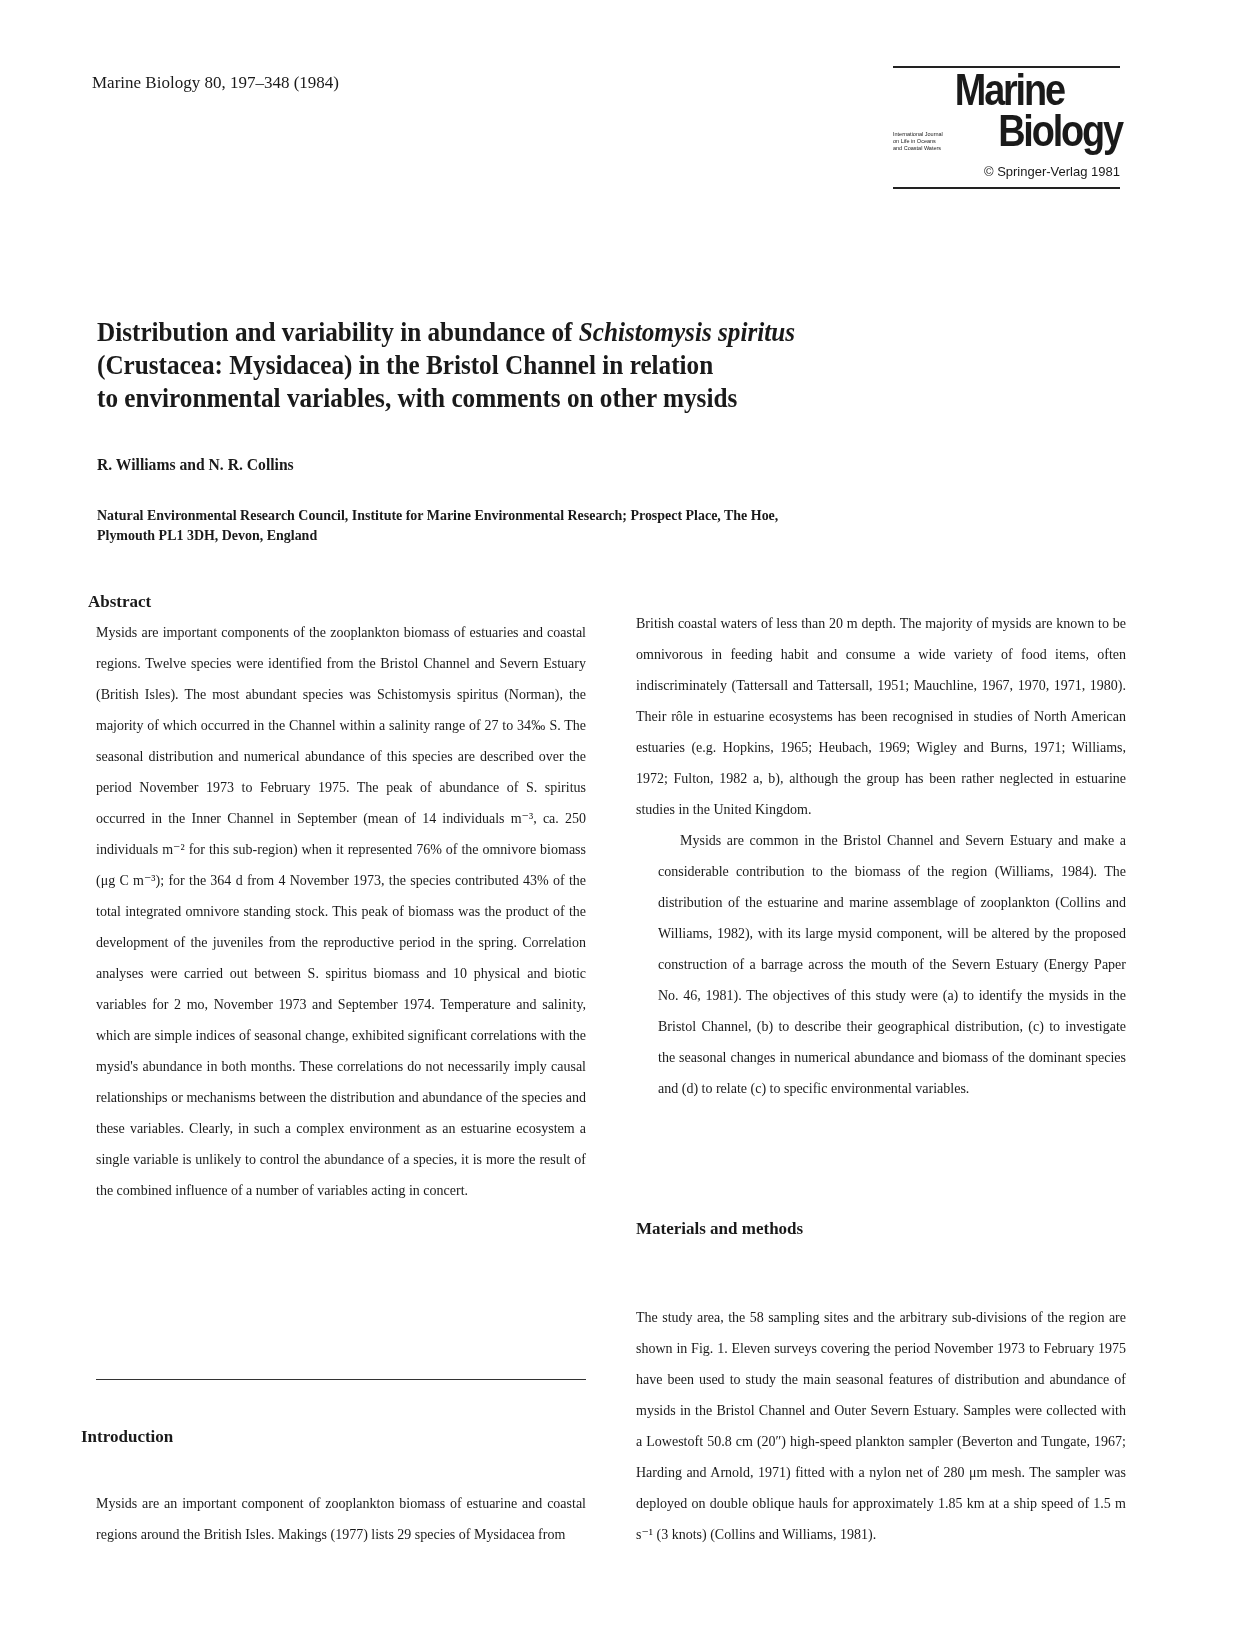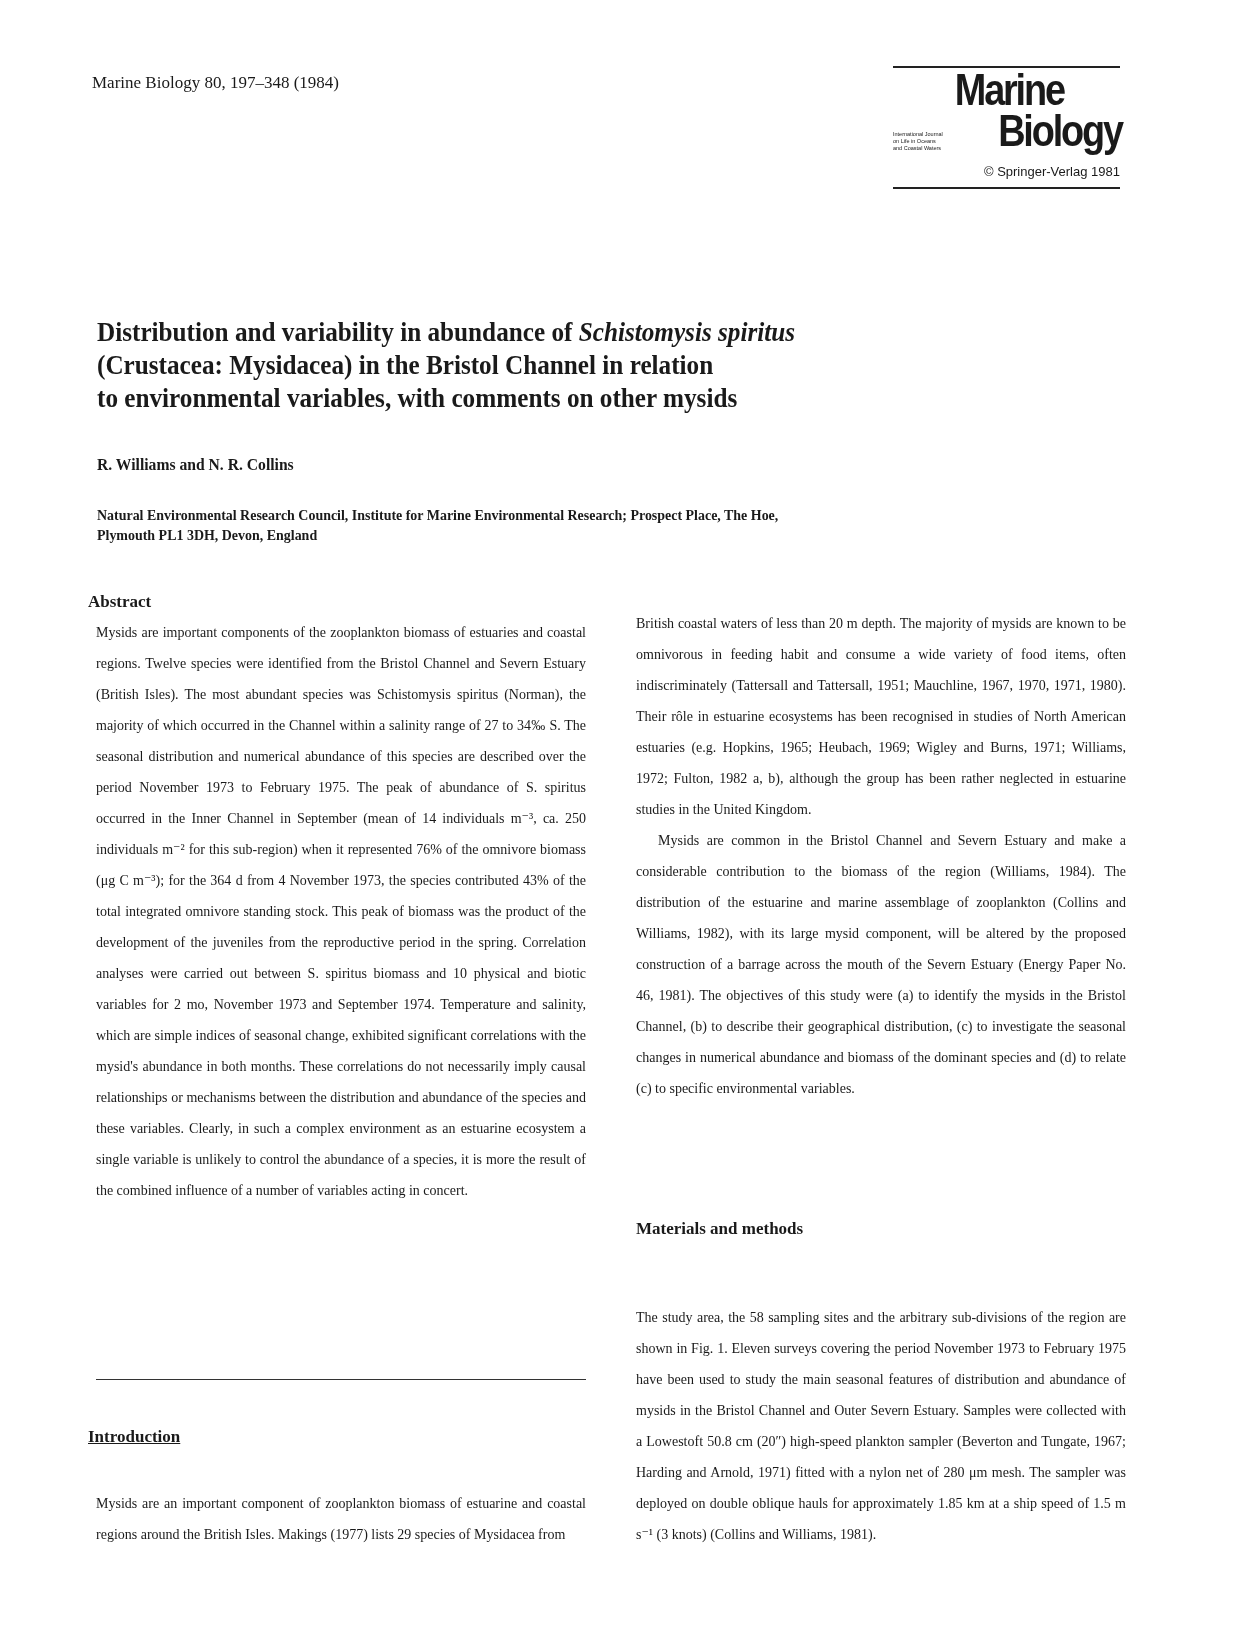--- a/index.html
+++ b/index.html
@@ -13,24 +13,24 @@
     .logo .small { position: absolute; left: 0; top: 65px; font-family: "Liberation Sans", sans-serif; font-size: 5.5px; line-height: 7px; width: 70px; }
     .logo .copy { position: absolute; right: 0; top: 98px; font-family: "Liberation Sans", sans-serif; font-size: 13px; }
     .title { position: absolute; left: 97px; top: 315px; width: 880px; font-weight: bold; font-size: 28px; line-height: 33px; transform: scaleX(0.9); transform-origin: left top; }
     .title i { font-style: italic; }
     .authors { position: absolute; left: 97px; top: 455px; font-weight: bold; font-size: 17px; transform: scaleX(0.92); transform-origin: left top; }
     .affil { position: absolute; left: 97px; top: 505px; width: 980px; font-weight: bold; font-size: 15.5px; line-height: 20px; transform: scaleX(0.9); transform-origin: left top; }
     .col { position: absolute; width: 490px; font-size: 14px; line-height: 31px; text-align: justify; }
     .col-left { left: 96px; top: 617px; }
     .col-right { left: 636px; top: 608px; }
     .col p { margin: 0; }
-    .col p.indent { text-indent: 22px; }
+    .col p.indent { text-indent: 22px; margin-left: 22px; }
     .heading { position: absolute; font-weight: bold; font-size: 17px; }
     .h-abstract { left: 88px; top: 592px; }
-    .h-intro { left: 88px; top: 1427px; text-decoration: underline; }
+    .h-intro { left: 81px; top: 1427px; }
     .h-methods { left: 636px; top: 1219px; }
     .divider { position: absolute; left: 96px; top: 1379px; width: 490px; height: 1.2px; background: #333; }
     .col-left.intro { top: 1488px; }
     .col-right.methods { top: 1272px; margin-top: 30px; }
   </style>
 </head>
 <body>
 
 <div class="citation">Marine Biology 80, 197–348 (1984)</div>
 

